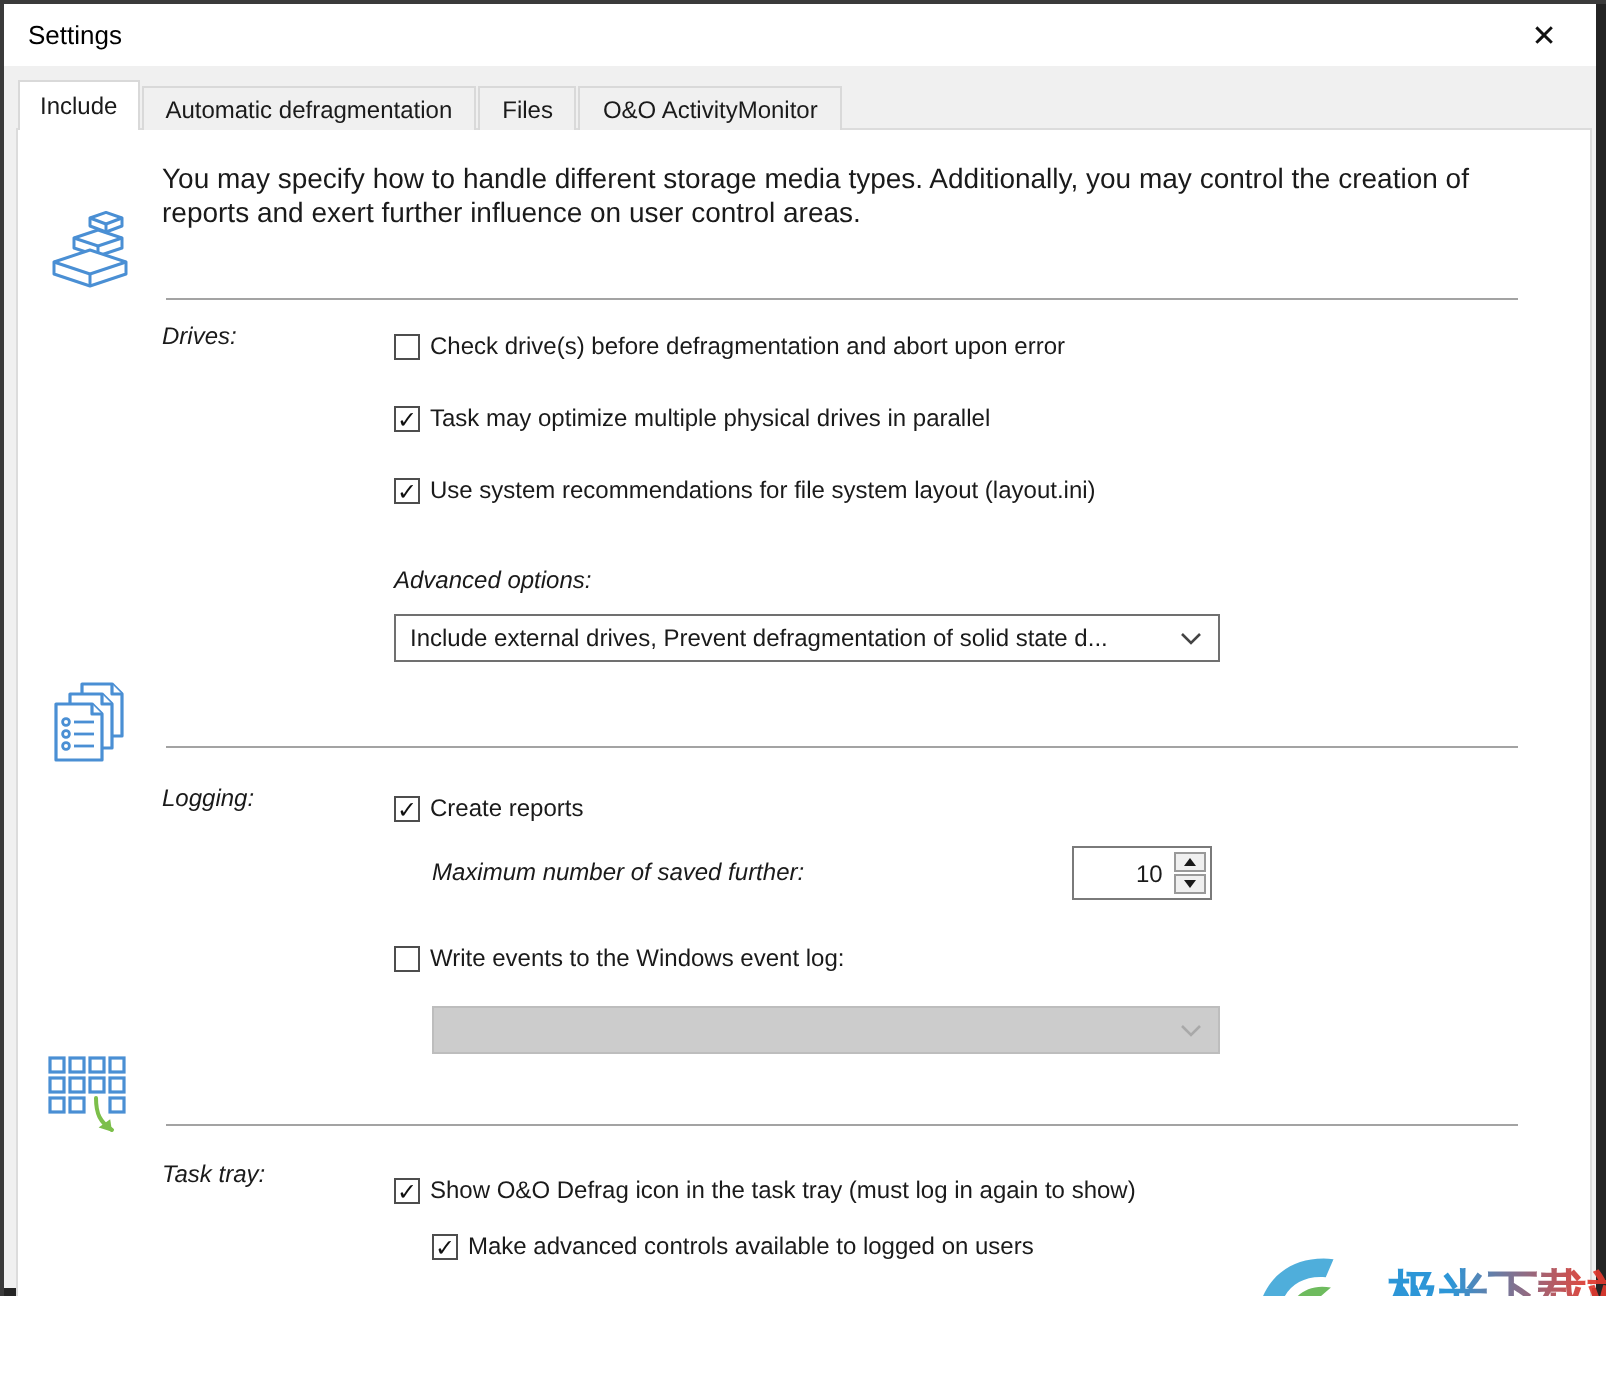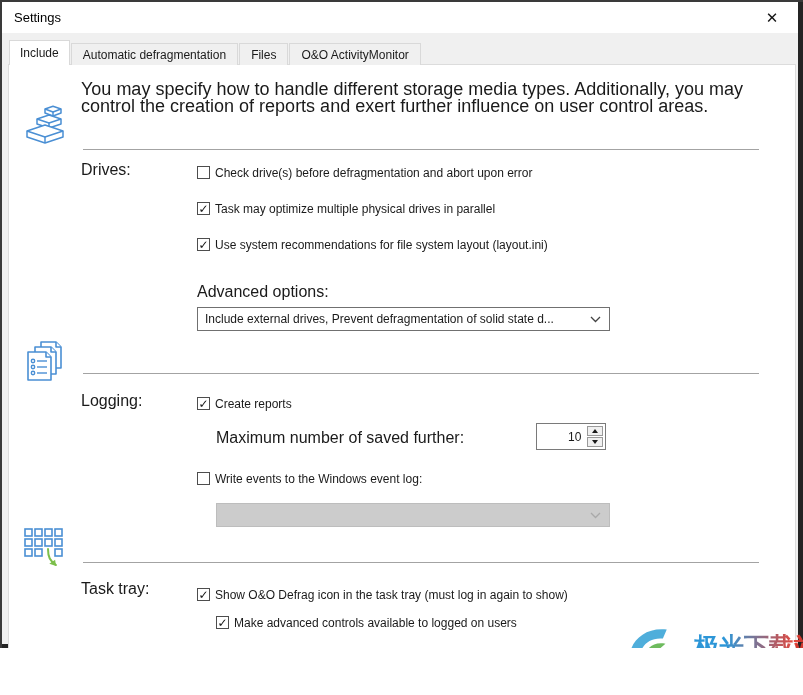--- a/index.html
+++ b/index.html
@@ -23,26 +23,26 @@
   .tabs { position:absolute; left:9px; top:40px; height:25px; display:flex; align-items:flex-end; z-index:3; }
   .tab { height:22px; padding:0 11px; background:#f0f0f0; border:1px solid #d9d9d9; border-bottom:none;
          font-size:12px; display:flex; align-items:center; margin-right:1px; }
   .tab.active { height:25px; background:#ffffff; border:1px solid #d9d9d9; border-bottom:none;
                 padding:0 10px; position:relative; z-index:4; }
 
   
   .page { position:absolute; left:8px; top:64px; width:788px; height:586px;
           background:#ffffff; border:1px solid #dcdcdc; z-index:2; }
 
-  .desc { position:absolute; left:72px; top:16px; width:682px; font-size:18px; line-height:17px; }
-
-  .sec-label { position:absolute; font-size:16px; }
+  .desc { position:absolute; left:72px; top:16px; width:682px; font-size:14px; line-height:17px; }
+
+  .sec-label { position:absolute; font-size:12px;font-style:italic; }
   .sep { position:absolute; left:74px; width:676px; height:1px; background:#a3a3a3; }
 
-  .cb { position:absolute; display:flex; align-items:flex-start; font-size:12px; cursor:default; }
+  .cb { position:absolute; display:flex; align-items:flex-end; font-size:12px; cursor:default; }
   .cb .box { width:13px; height:13px; border:1px solid #4d4d4d; background:#fff; flex:none;
              display:flex; align-items:center; justify-content:center; margin-right:5px; margin-top:0px; }
   .cb .mark { display:none; font-size:12px; line-height:10px; color:#111; }
   .cb.checked .mark { display:block; }
 
   .combo { position:absolute; height:24px; background:#fff; border:1px solid #707070;
            font-size:12px; display:flex; align-items:center; padding:0 30px 0 7px; white-space:nowrap; overflow:hidden; }
   .combo .chev { position:absolute; right:8px; top:8px; }
   .combo.disabled { background:#cccccc; border-color:#bdbdbd; color:#8a8a8a; }
 

